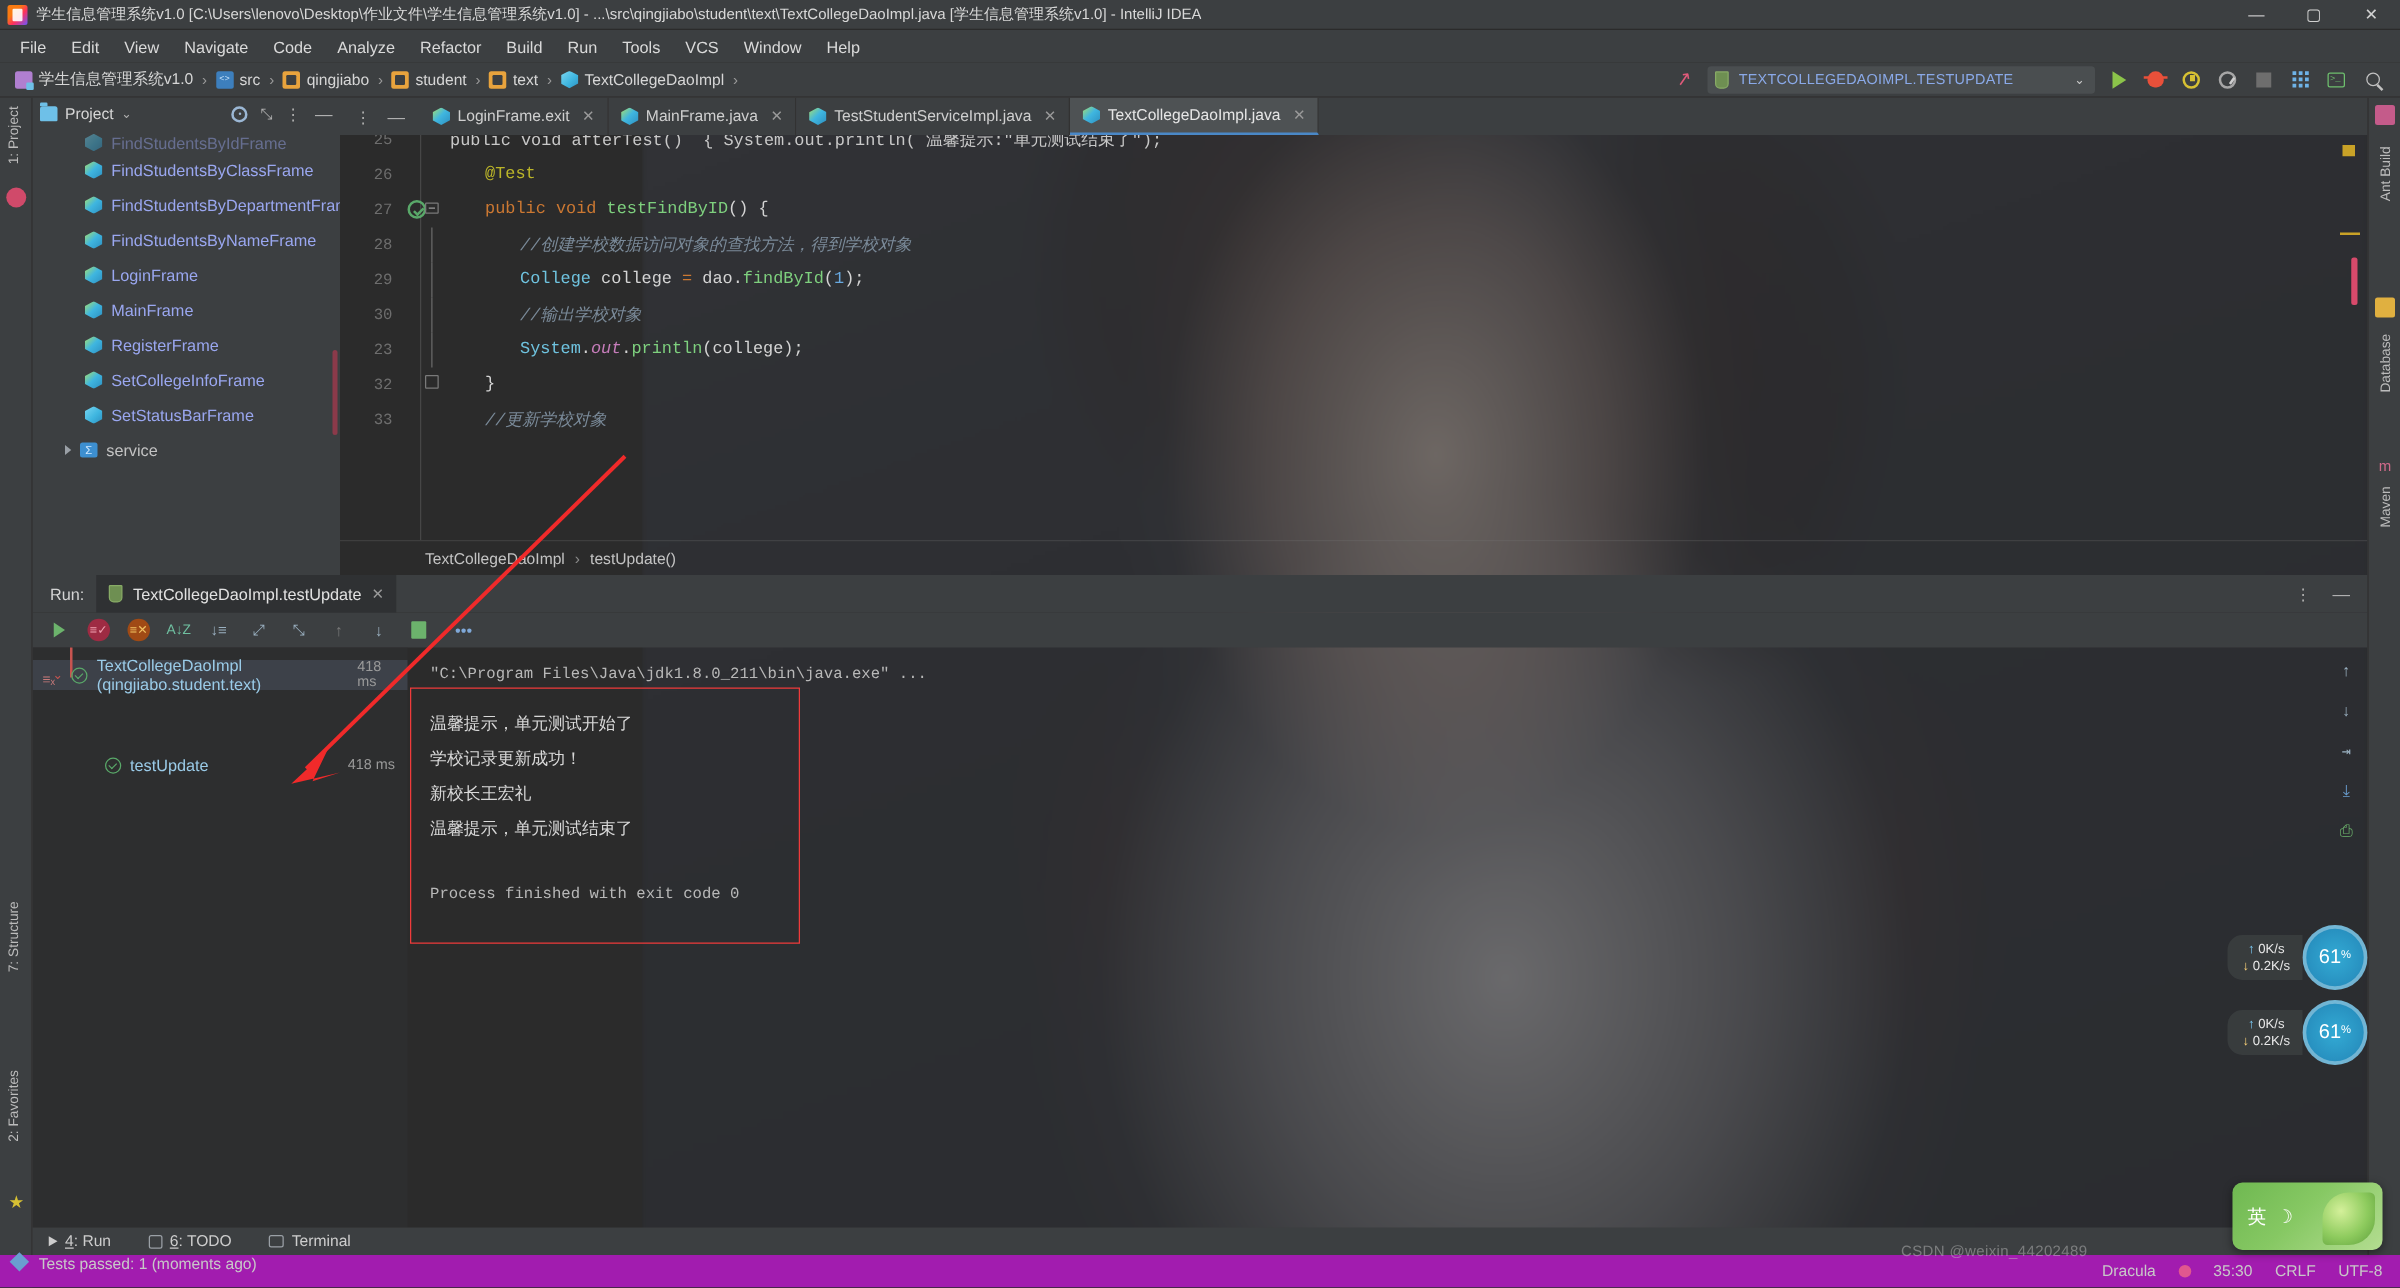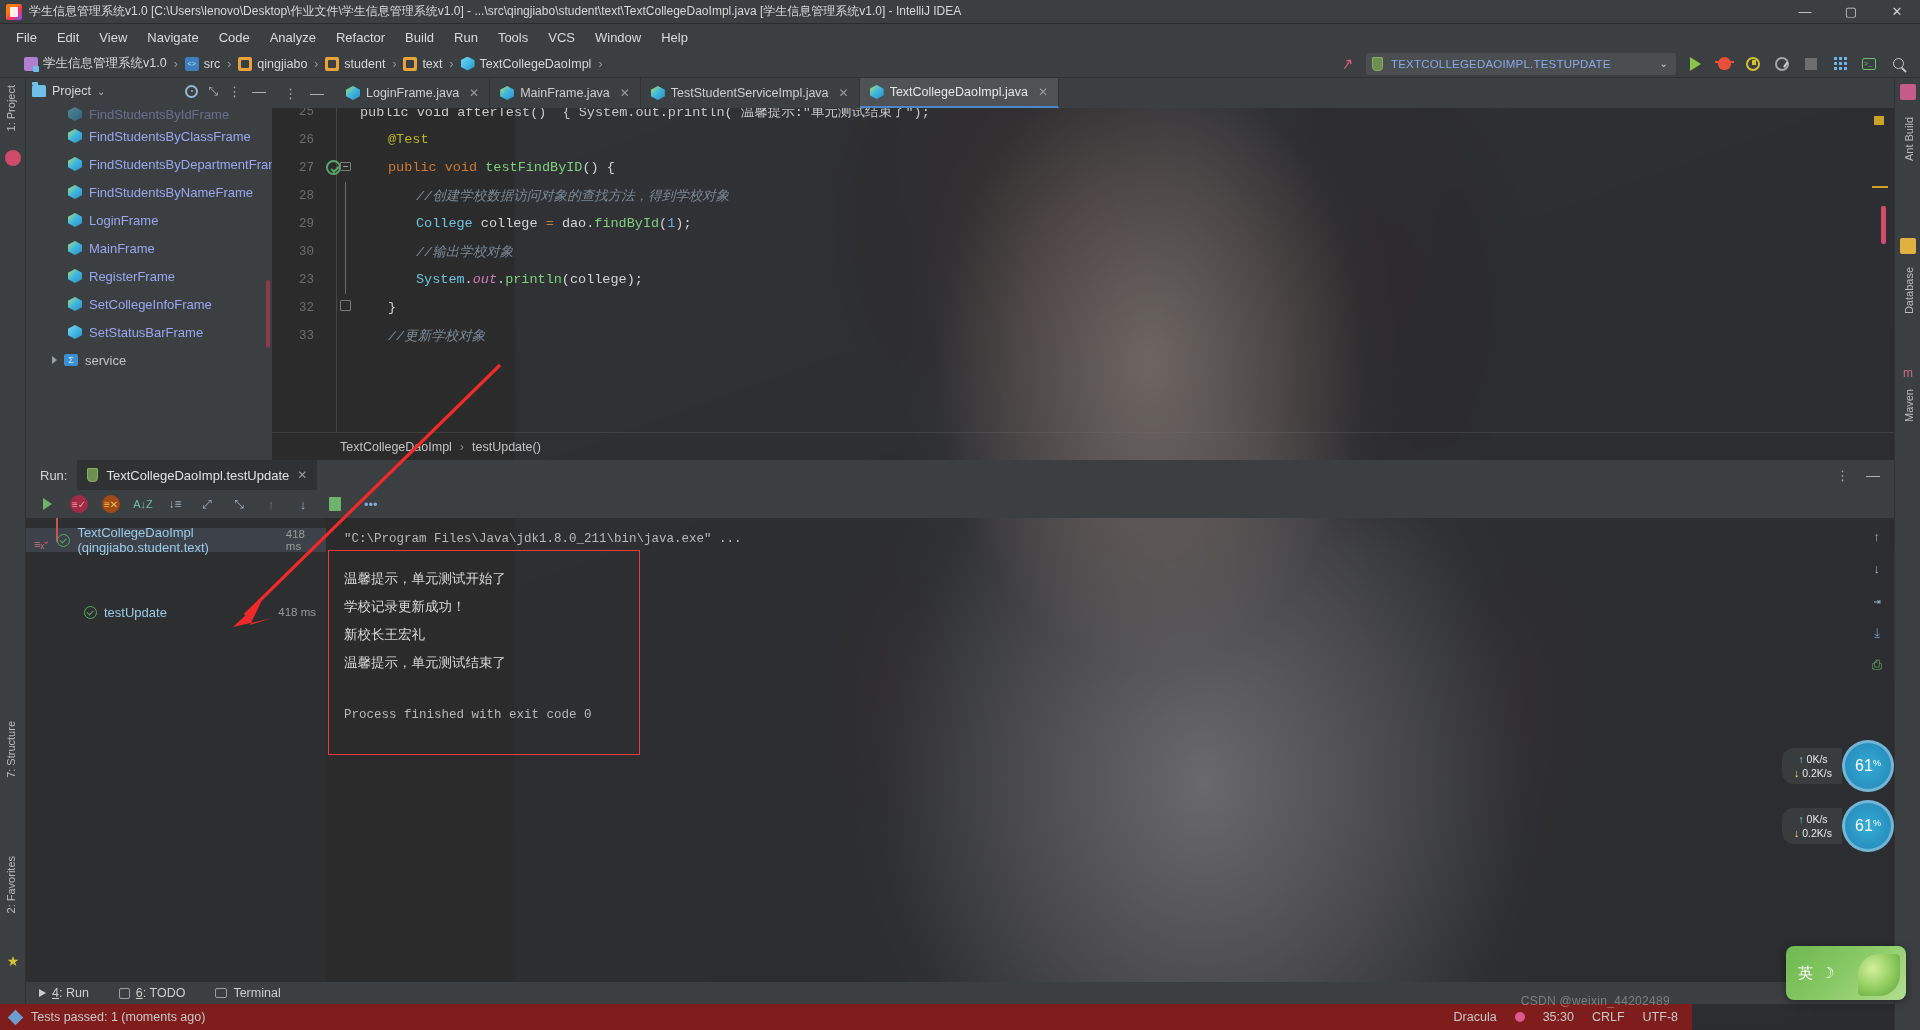--- a/index.html
+++ b/index.html
@@ -81,21 +81,21 @@
     z-index: 40;
   }
   .menu-item {
     padding: 3px 10px; border-radius: 2px; white-space: nowrap;
   }
 
   
   .navbar {
     position: relative;
     height: 28px; background: #3c3f41;
-    display: flex; align-items: center; padding-left: 20px;
+    display: flex; align-items: center; padding-left: 8px;
     font-size: 12.5px; color: #d6d6d6; gap: 0;
     border-bottom: 1px solid #323232;
     z-index: 40;
   }
   .crumb { display: flex; align-items: center; gap: 5px; padding: 2px 4px; white-space: nowrap;}
   .crumb-sep { color: #9a9a9a; padding: 0 3px; font-size: 12px;}
   .ic { width: 14px; height: 14px; flex: none; display:inline-block; position: relative;}
   .ic-folder-p { background:#b07fd0; border-radius:2px; }
   .ic-folder-p::after{content:"";position:absolute;right:-1px;bottom:-1px;width:6px;height:6px;background:#6ec0e8;border-radius:1px;}
   .ic-src { background:#3d7fbd; border-radius:2px; }
@@ -333,22 +333,22 @@
     position:absolute; right:0; top:0; width:34px; bottom:0;
     display:flex; flex-direction:column; align-items:center; gap:17px; padding-top:12px;
     color:#9ab0c0;
   }
 
   
   .arrow-svg { position:absolute; left:0; top:0; width:1920px; height:1030px; pointer-events:none; z-index:45;}
 
   
   .statusbar {
-    position:absolute; left:0; bottom:0; width:1692px; height:26px;
-    background:#7f1d1d; display:flex; align-items:center; gap:10px;
+    position:absolute; left:0; bottom:0; width:1920px; height:26px;
+    background:#a21caf; display:flex; gap:10px;
     font-size:12.5px; color:#c8c8c8; padding-left:10px; z-index:40;
   }
   .sb-right { margin-left:auto; display:flex; align-items:center; gap:18px; padding-right:14px;}
   .dot-pink { width:10px;height:10px;border-radius:50%; background:#e0578f; }
   .diamond { width:11px;height:11px; background:#6a9ed0; transform:rotate(45deg); }
 
   
   .bottom-tabs {
     position:absolute; left:26px; bottom:26px; width:1868px; height:22px;
     background:#3c3f41; display:flex; align-items:center; gap:20px; padding-left:8px;
@@ -578,21 +578,21 @@
     </div>
 
     <div class="editor">
       <div class="tabbar">
         <div class="tab-ctrls">
           <span class="kebab-ic">⋮</span>
           <span class="minus-ic">—</span>
         </div>
         <div class="tab">
           <span class="ic ic-class green"></span>
-          <span>LoginFrame.java</span>
+          <span>LoginFrame.exit</span>
           <span class="x">✕</span>
         </div>
         <div class="tab">
           <span class="ic ic-class green"></span>
           <span>MainFrame.java</span>
           <span class="x">✕</span>
         </div>
         <div class="tab">
           <span class="ic ic-class green"></span>
           <span>TestStudentServiceImpl.java</span>

